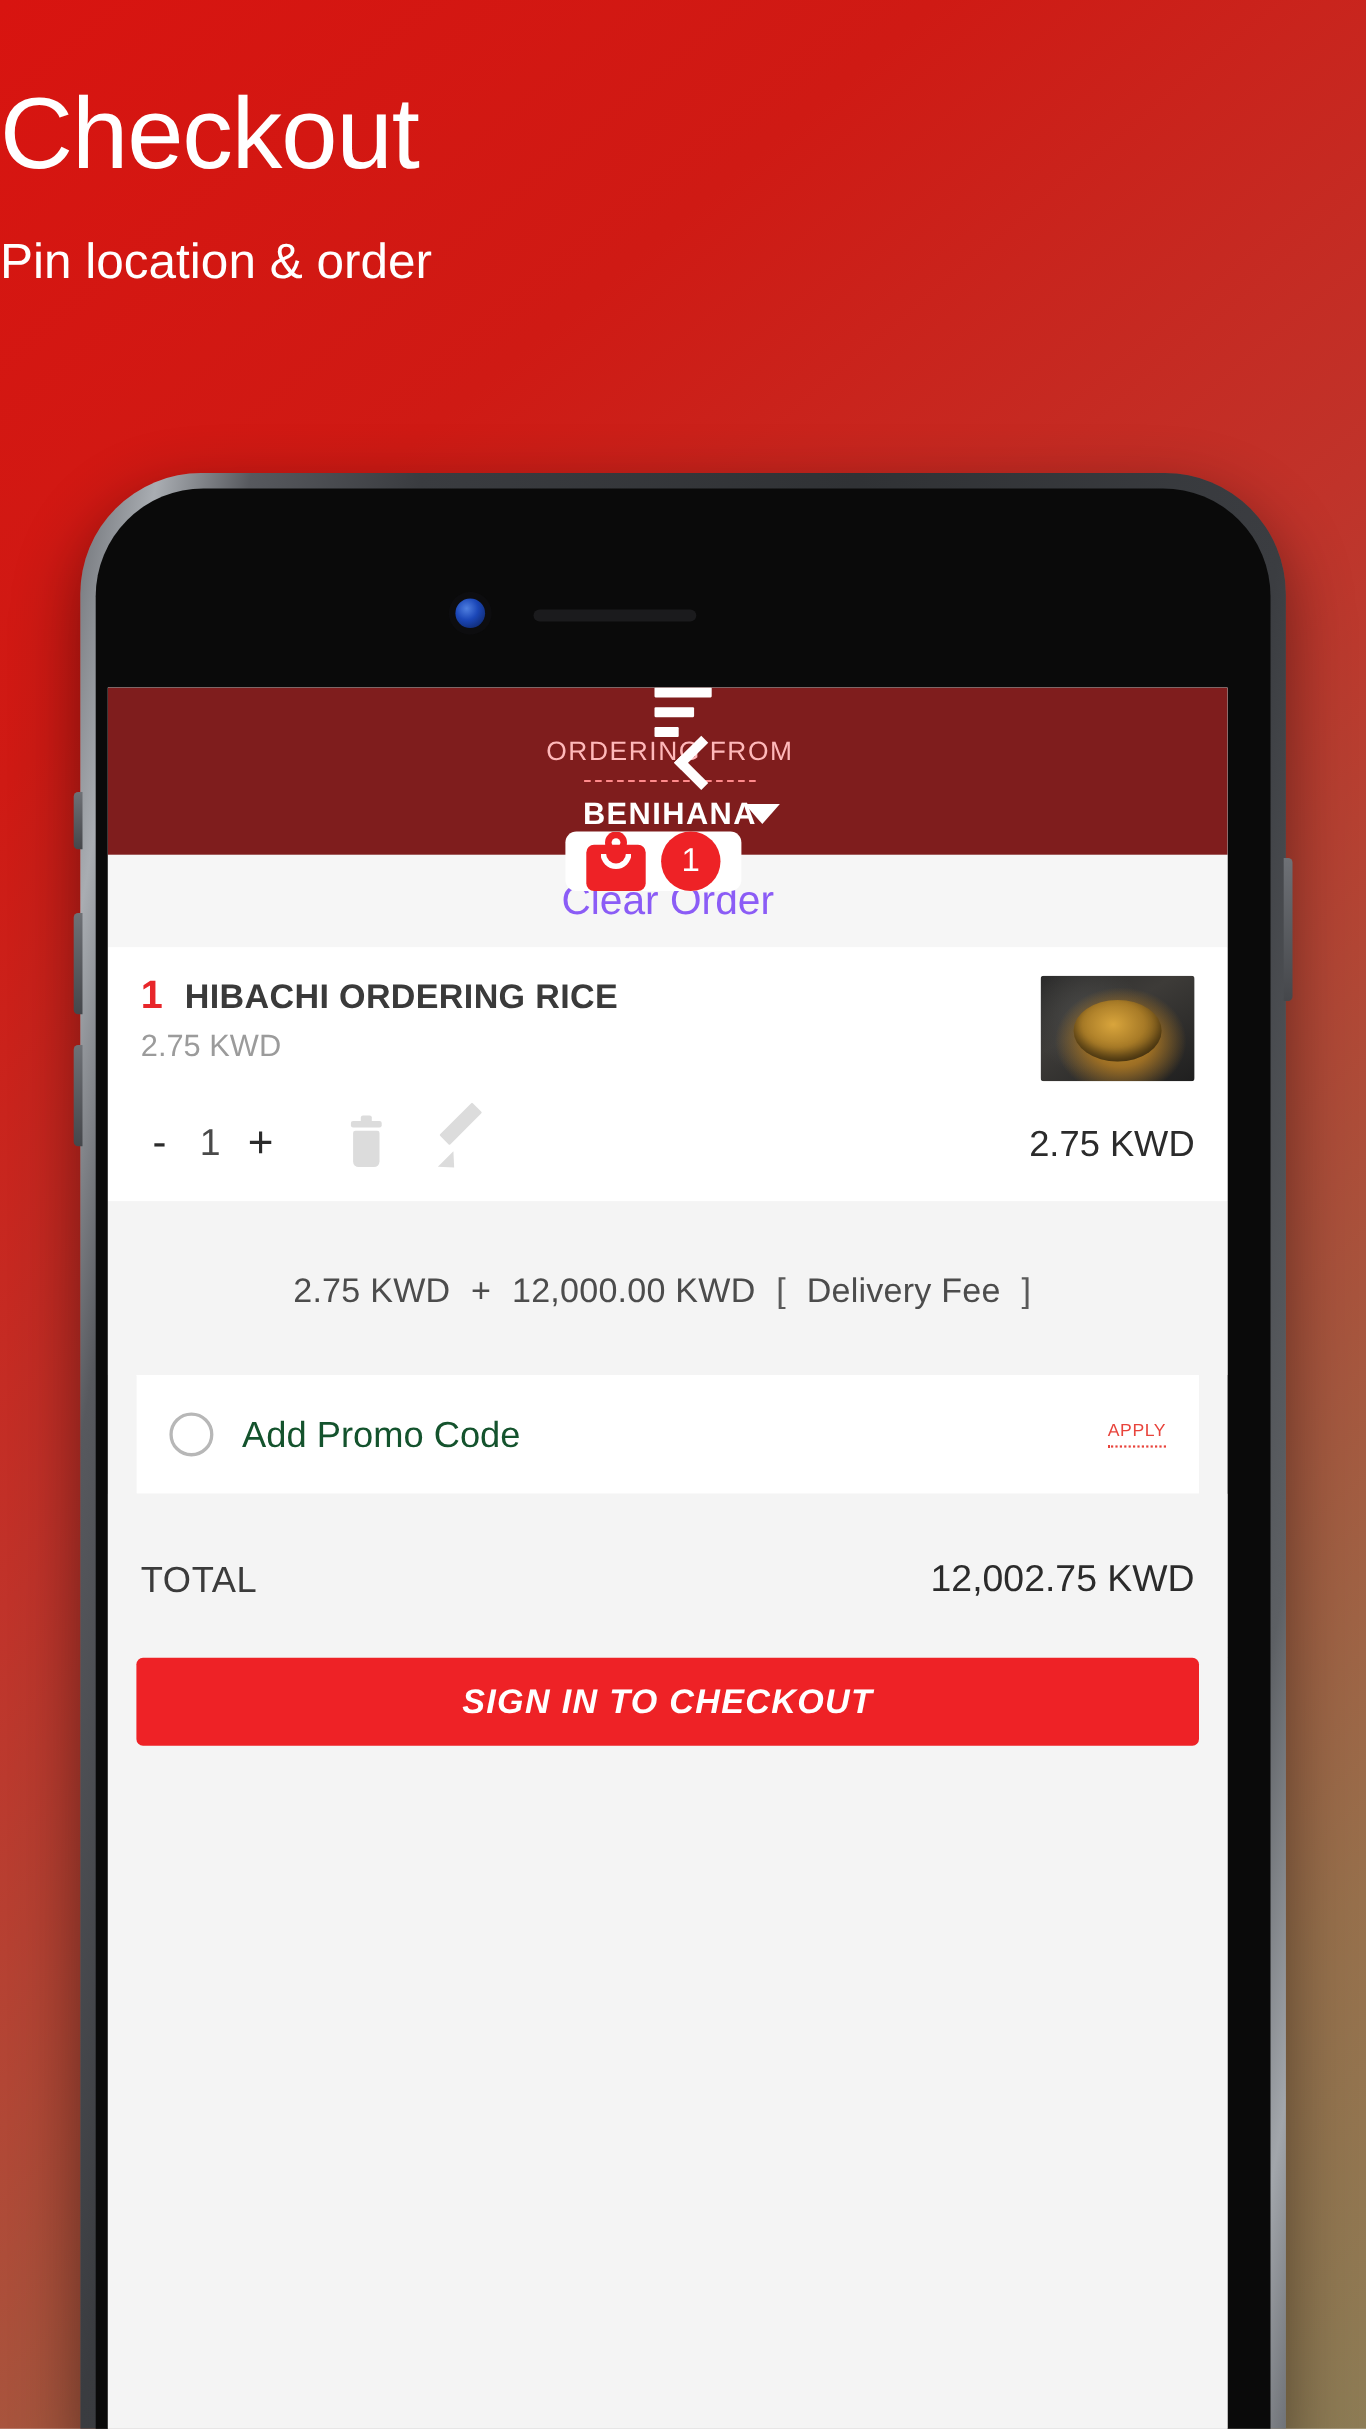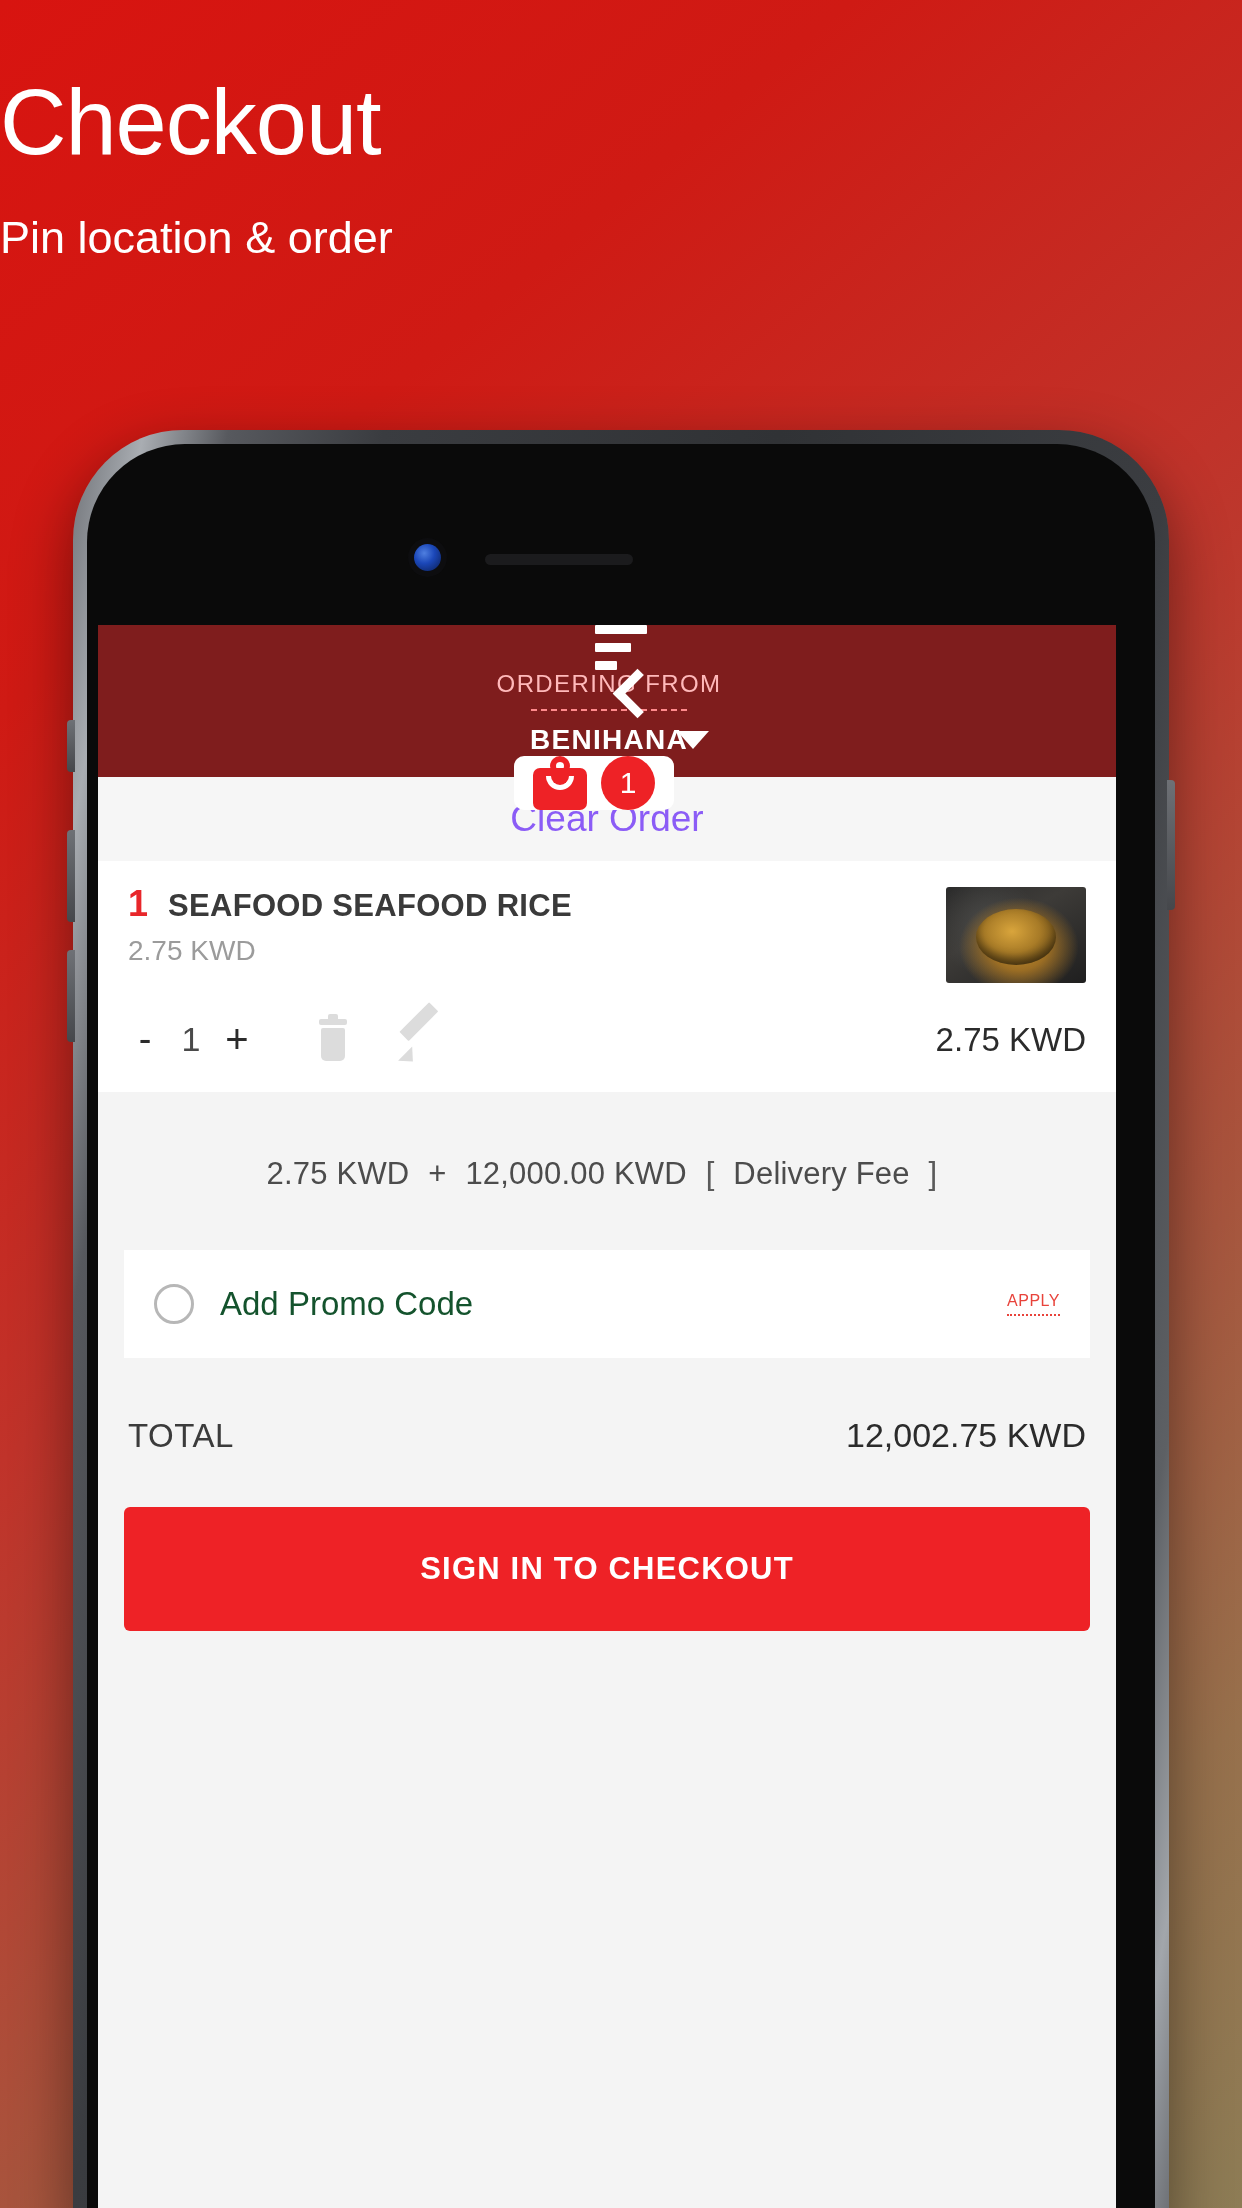--- a/index.html
+++ b/index.html
@@ -180,23 +180,23 @@
   .total-row {
     display:flex; align-items:center; justify-content:space-between;
     padding:58px 30px 52px 30px; background:#f4f4f4;
   }
   .total-label { color:#3b3b3b; font-size:33px; letter-spacing:.5px; }
   .total-value { color:#2b2b2b; font-size:34px; }
 
   
   .checkout-wrap { background:#f4f4f4; padding:0 26px 44px 26px; }
   .checkout-btn {
-    height:124px; background:#ee2226; border-radius:6px; color:#fff;
+    height:80px; background:#ee2226; border-radius:6px; color:#fff;
     display:flex; align-items:center; justify-content:center;
-    font-size:31px; font-weight:bold; letter-spacing:1.2px; cursor:pointer;
+    font-size:31px; font-weight:bold; letter-spacing:1.2px; cursor:pointer;font-style:italic;
   }
   .screen-filler { background:#f4f4f4; flex:1; }
   .screen-col { display:flex; flex-direction:column; height:100%; }
 </style>
 </head>
 <body>
 
 <div class="promo-head">
   <div class="promo-title">Checkout</div>
   <div class="promo-sub">Pin location &amp; order</div>
@@ -243,21 +243,21 @@
 
     <div class="clear-order-bar">
       <span>Clear Order</span>
     </div>
 
     <div class="item-card">
       <div class="item-top">
         <div class="item-info">
           <div class="item-line1">
             <span class="item-qty-num">1</span>
-            <span class="item-name">SEAFOOD SEAFOOD RICE</span>
+            <span class="item-name">HIBACHI ORDERING RICE</span>
           </div>
           <div class="item-price">2.75 KWD</div>
         </div>
         <div class="item-thumb"></div>
       </div>
       <div class="item-controls">
         <span class="ctrl-minus">-</span>
         <span class="ctrl-qty">1</span>
         <span class="ctrl-plus">+</span>
         <span class="trash-icon">

